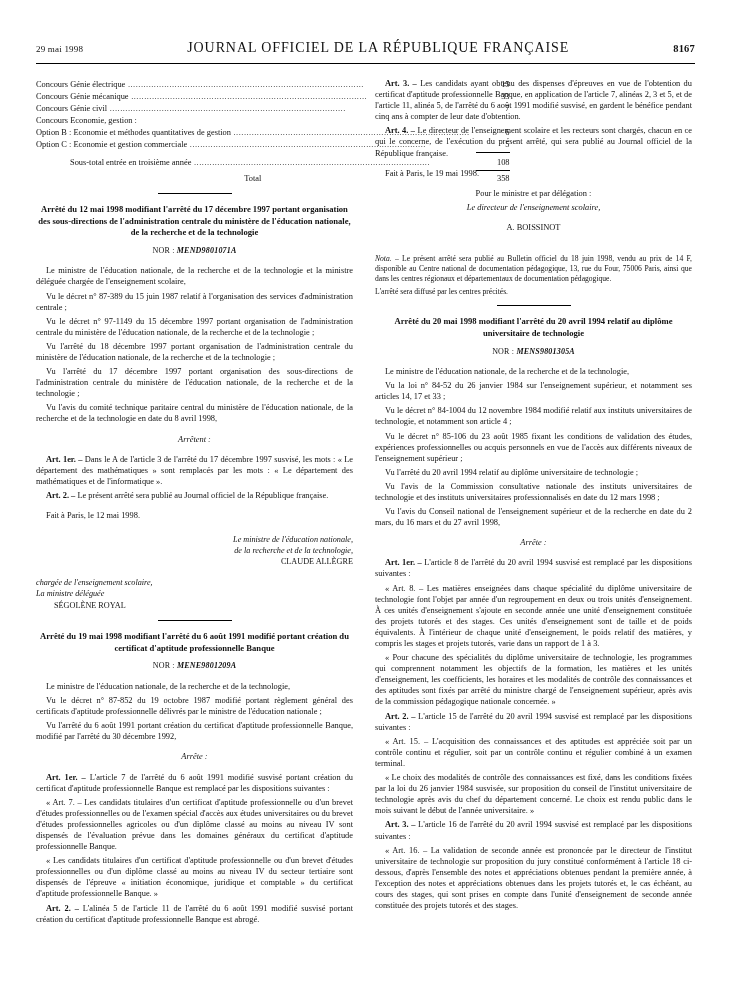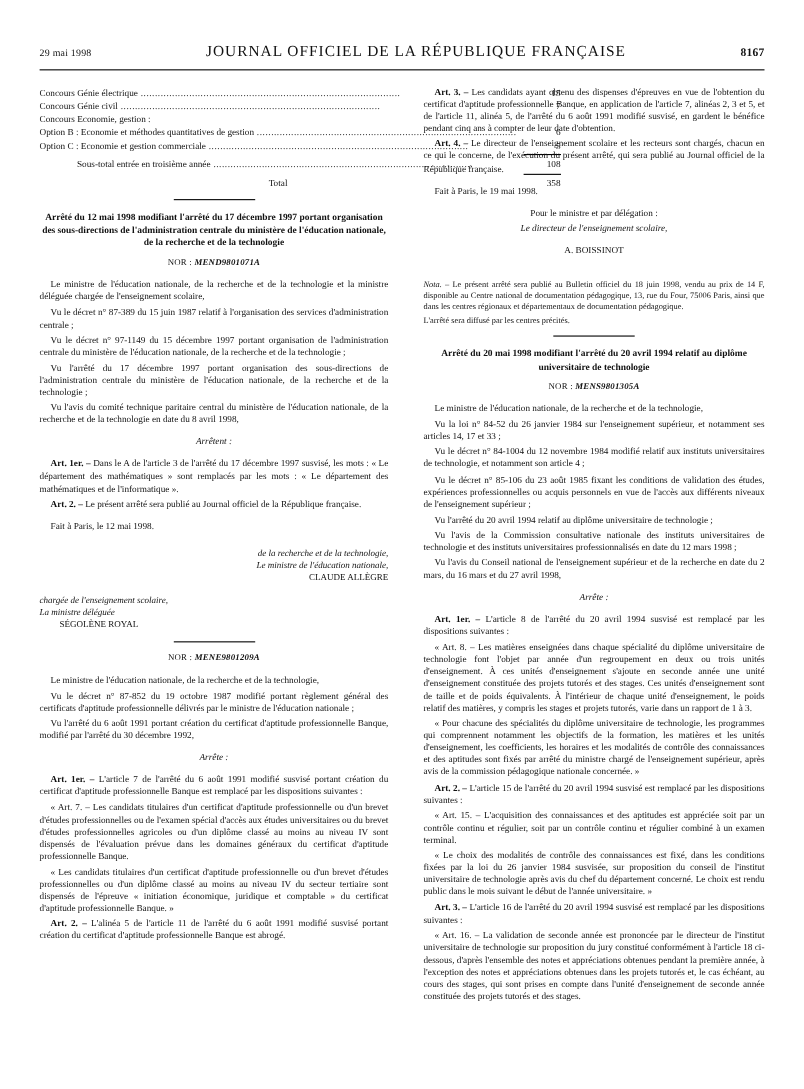--- a/index.html
+++ b/index.html
@@ -40,21 +40,21 @@
     text-align: center;
   }
   .header .pageno { font-size: 10.5px; font-weight: bold; }
   .header-rule {
     border-top: 1px solid #000;
     margin: 2px 0 14px 0;
   }
   
   .cols {
     display: flex;
-    gap: 32px;
+    gap: 22px;
     height: 880px;
   }
   .col {
     width: 317px;
     font-size: 8.4px;
     line-height: 1.32;
     text-align: justify;
   }
   .col.right { border-left: none; }
   
@@ -164,20 +164,24 @@
 
     <div class="col left">
 
       <table class="toc">
         <tbody>
             <tr>
           <td class="lbl leader"><span>Concours Génie électrique</span><span class="leader-inner"></span></td>
           <td class="num">15</td>
         </tr>
         <tr>
+          <td class="lbl leader"><span>Concours Génie mécanique</span><span class="leader-inner"></span></td>
+          <td class="num">33</td>
+        </tr>
+        <tr>
           <td class="lbl leader"><span>Concours Génie civil</span><span class="leader-inner"></span></td>
           <td class="num">7</td>
         </tr>
         <tr>
           <td class="lbl">Concours Economie, gestion :</td>
           <td class="num"></td>
         </tr>
         <tr>
           <td class="lbl leader"><span>Option B : Economie et méthodes quantitatives de gestion</span><span class="leader-inner"></span></td>
           <td class="num">6</td>
@@ -213,46 +217,48 @@
 
       <div>
         <div class="arrete-title">Arrêté du 12 mai 1998 modifiant l'arrêté du 17 décembre 1997 portant organisation des sous-directions de l'administration centrale du ministère de l'éducation nationale, de la recherche et de la technologie</div>
         <div class="nor">
           <span>NOR :</span>
           <span class="code">MEND9801071A</span>
         </div>
         <p>Le ministre de l'éducation nationale, de la recherche et de la technologie et la ministre déléguée chargée de l'enseignement scolaire,</p>
         <p>Vu le décret n° 87-389 du 15 juin 1987 relatif à l'organisation des services d'administration centrale ;</p>
         <p>Vu le décret n° 97-1149 du 15 décembre 1997 portant organisation de l'administration centrale du ministère de l'éducation nationale, de la recherche et de la technologie ;</p>
+        <p>Vu l'arrêté du 18 décembre 1997 portant organisation de l'administration centrale du ministère de l'éducation nationale, de la recherche et de la technologie ;</p>
         <p>Vu l'arrêté du 17 décembre 1997 portant organisation des sous-directions de l'administration centrale du ministère de l'éducation nationale, de la recherche et de la technologie ;</p>
         <p>Vu l'avis du comité technique paritaire central du ministère de l'éducation nationale, de la recherche et de la technologie en date du 8 avril 1998,</p>
         <div class="spacer6"></div>
         <p class="center italic">Arrêtent :</p>
         <div class="spacer6"></div>
         <p><span class="art">Art. 1er. –</span> <span>Dans le A de l'article 3 de l'arrêté du 17 décembre 1997 susvisé, les mots : « Le département des mathématiques » sont remplacés par les mots : « Le département des mathématiques et de l'informatique ».</span></p>
         <p><span class="art">Art. 2. –</span> <span>Le présent arrêté sera publié au Journal officiel de la République française.</span></p>
         <div class="spacer6"></div>
         <p>Fait à Paris, le 12 mai 1998.</p>
         <div class="spacer6"></div>
         <div class="sign">
+          <div>Le ministre de l'éducation nationale,</div>
           <div>de la recherche et de la technologie,</div>
-          <div>Le ministre de l'éducation nationale,</div>
         </div>
         <div class="signname">CLAUDE ALLÈGRE</div>
         <div class="spacer10"></div>
         <div class="sign-left">
           <div>chargée de l'enseignement scolaire,</div>
           <div>La ministre déléguée</div>
         </div>
         <div class="signname" style="text-align:left; padding-left:18px">SÉGOLÈNE ROYAL</div>
       </div>
 
       <div class="sep-rule"></div>
 
       <div>
+        <div class="arrete-title">Arrêté du 19 mai 1998 modifiant l'arrêté du 6 août 1991 modifié portant création du certificat d'aptitude professionnelle Banque</div>
         <div class="nor">
           <span>NOR :</span>
           <span class="code">MENE9801209A</span>
         </div>
         <p>Le ministre de l'éducation nationale, de la recherche et de la technologie,</p>
         <p>Vu le décret n° 87-852 du 19 octobre 1987 modifié portant règlement général des certificats d'aptitude professionnelle délivrés par le ministre de l'éducation nationale ;</p>
         <p>Vu l'arrêté du 6 août 1991 portant création du certificat d'aptitude professionnelle Banque, modifié par l'arrêté du 30 décembre 1992,</p>
         <div class="spacer6"></div>
         <p class="center italic">Arrête :</p>
         <div class="spacer6"></div>

